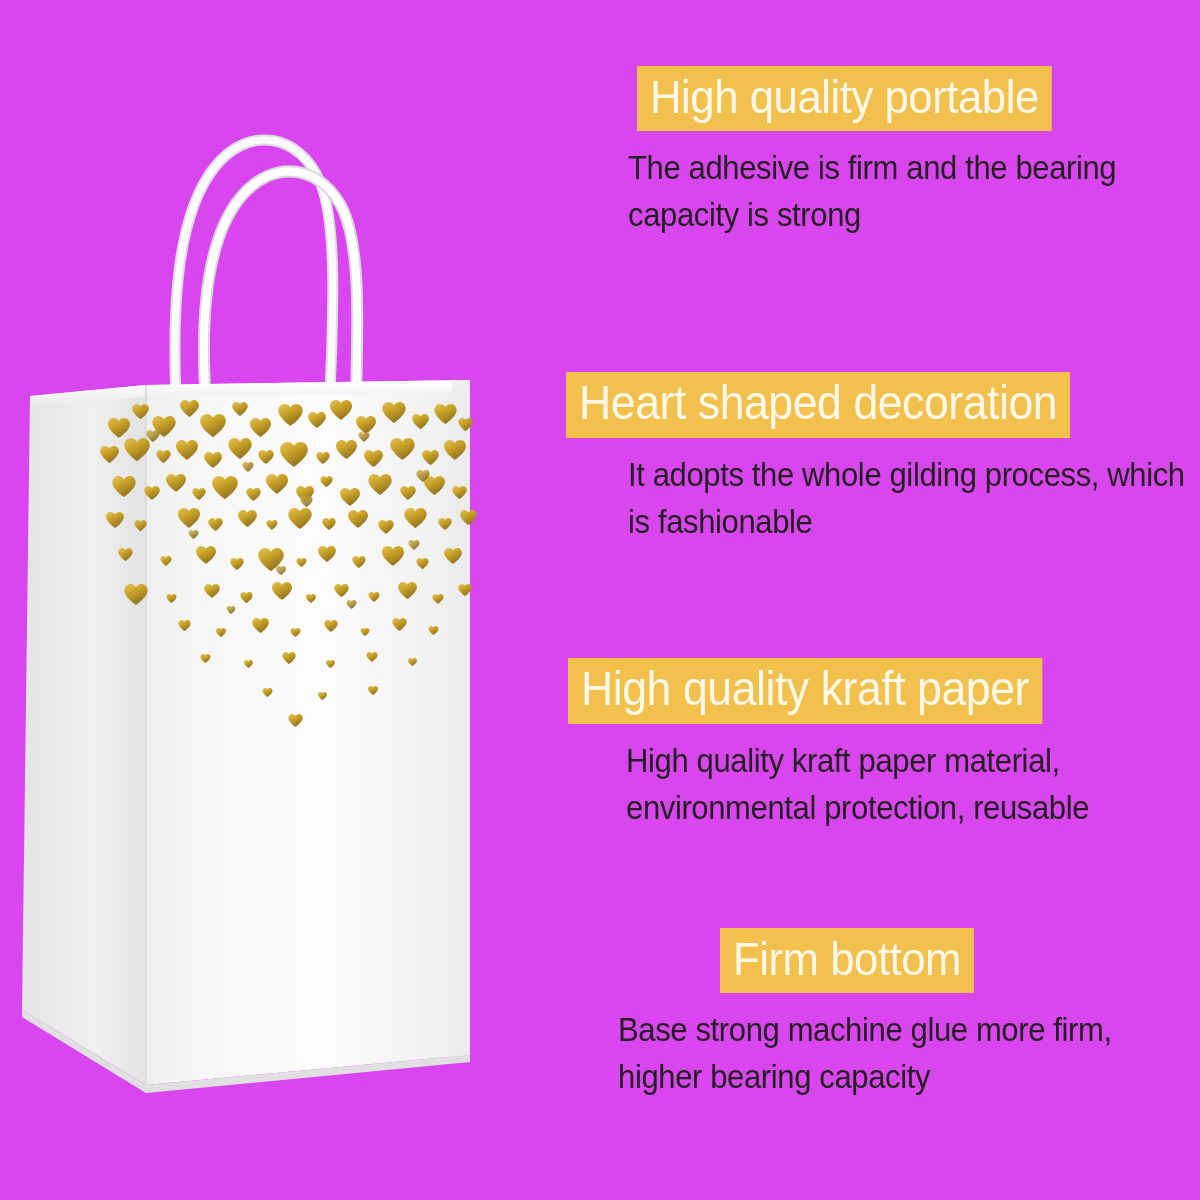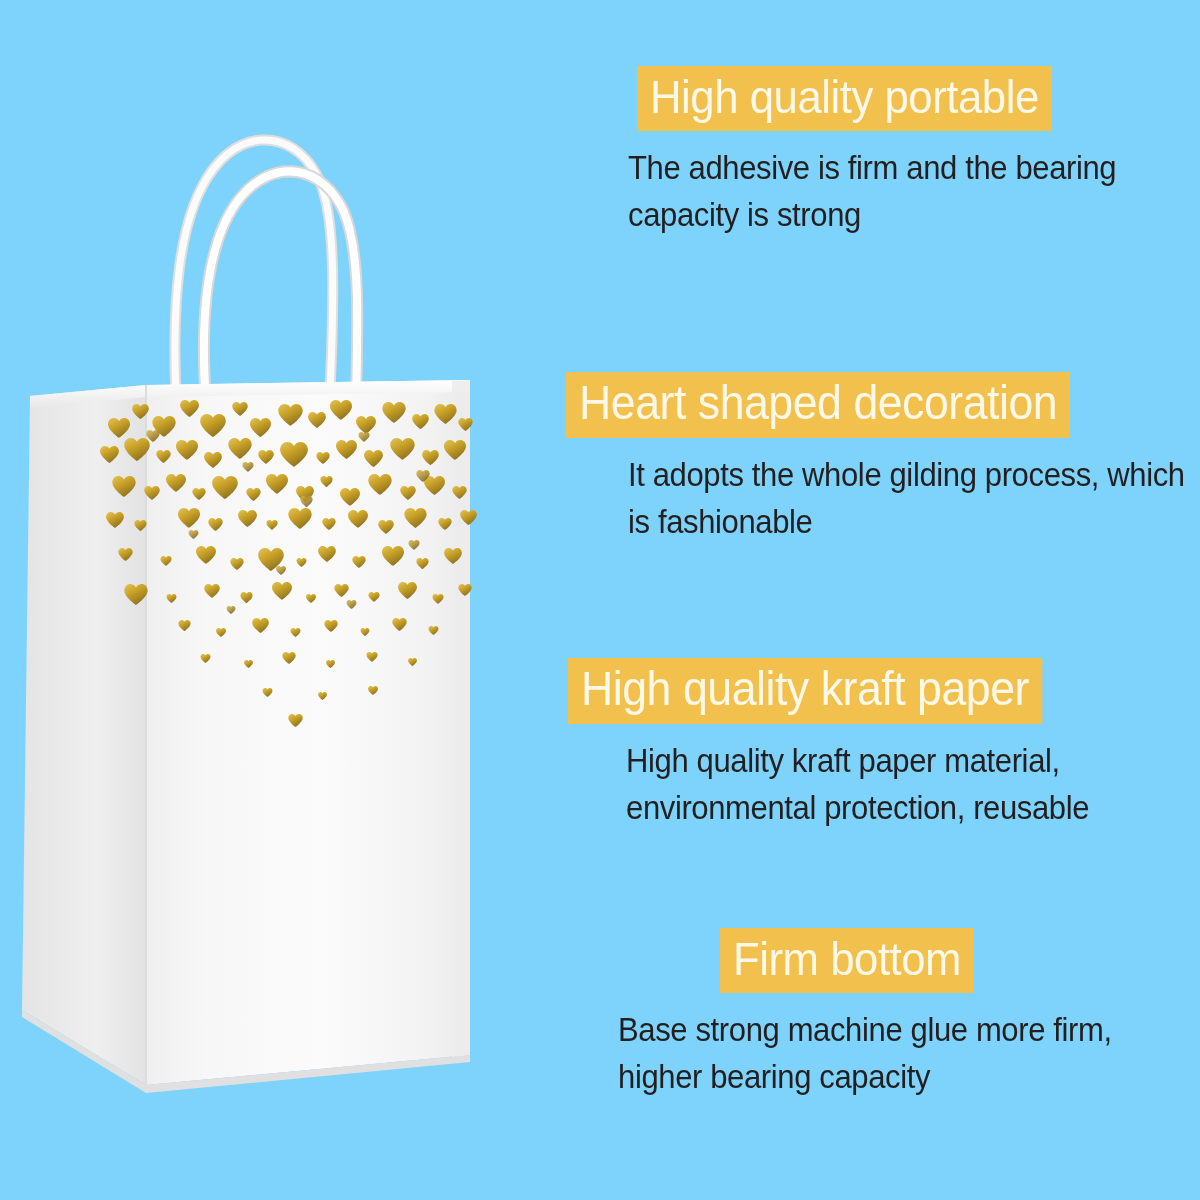--- a/index.html
+++ b/index.html
@@ -4,21 +4,21 @@
 <style>
   html, body {
     margin: 0;
     padding: 0;
     background: #ffffff;
   }
   #page {
     position: relative;
     width: 1200px;
     height: 1200px;
-    background: #7dd3fc;
+    background: #d946ef;
     overflow: hidden;
     font-family: "Liberation Sans", "DejaVu Sans", sans-serif;
   }
 
   
   #product-photo {
     position: absolute;
     left: 0;
     top: 0;
     width: 520px;

